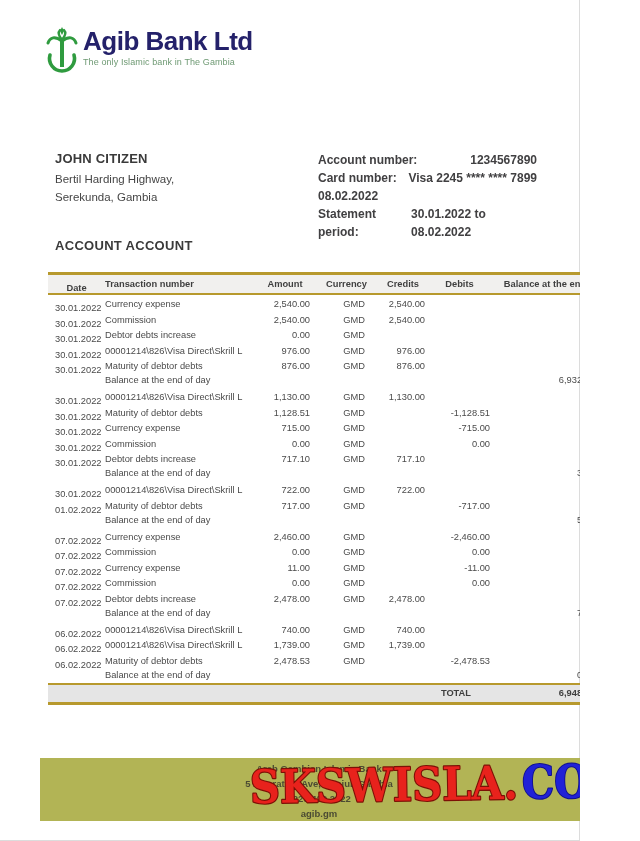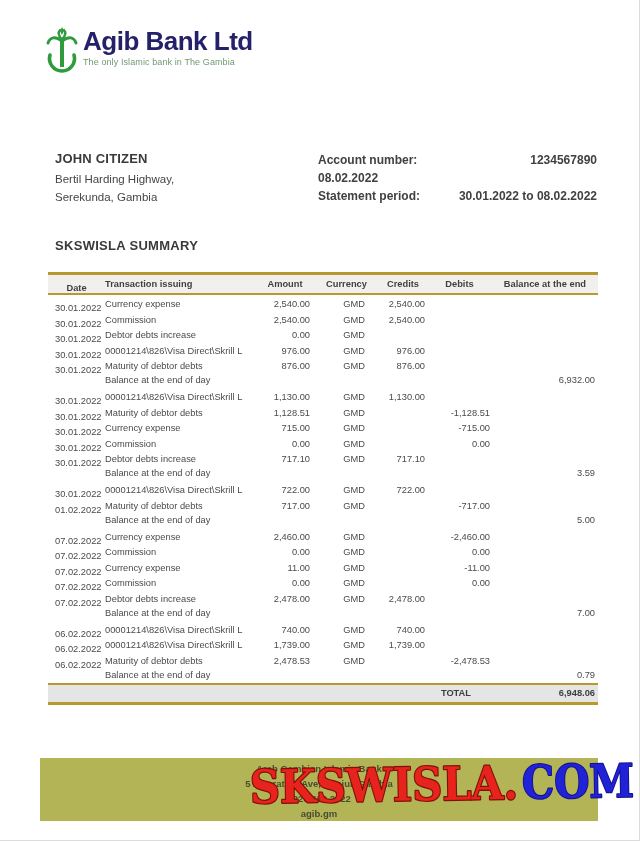--- a/index.html
+++ b/index.html
@@ -1,16 +1,16 @@
 <!DOCTYPE html>
 <html><head>
 <meta charset="utf-8">
 <style>
   html,body{margin:0;padding:0;background:#ffffff;}
-  .page{position:relative;width:640px;height:841px;background:#ffffff;overflow:hidden;
+  .page{position:relative;width:580px;height:841px;background:#ffffff;overflow:hidden;
         font-family:"Liberation Sans",sans-serif;color:#414042;
         box-shadow:inset -1px -1px 0 #dcdcdc;}
   
   .logo-row{position:absolute;left:46px;top:26px;display:flex;align-items:flex-start;}
   .logo-text{margin-left:5px;}
   .logo-name{font-size:26px;font-weight:700;color:#24216a;line-height:1.2;letter-spacing:-0.5px;}
   .logo-tag{font-size:9px;font-weight:400;color:#6f9a74;margin-top:0px;letter-spacing:0.1px;}
   
   .customer{position:absolute;left:55px;top:151px;}
   .cust-name{font-size:13px;font-weight:700;color:#3a3a3a;margin-bottom:4px;letter-spacing:0.2px;}
@@ -81,34 +81,38 @@
     <div class="cust-line">Bertil Harding Highway,</div>
     <div class="cust-line">Serekunda, Gambia</div>
   </div>
 
   <div class="details">
     <div class="detail-row">
       <span>Account number:</span>
       <span>1234567890</span>
     </div>
     <div class="detail-row">
+      <span>Card number:</span>
+      <span>Visa 2245 **** **** 7899</span>
+    </div>
+    <div class="detail-row">
       <span>08.02.2022</span>
     </div>
     <div class="detail-row">
       <span>Statement period:</span>
       <span>30.01.2022 to 08.02.2022</span>
     </div>
   </div>
 
-  <div class="section-title">SKSWISLA SUMMARY</div>
+  <div class="section-title">ACCOUNT ACCOUNT</div>
 
   <div class="table">
     <div class="thead">
       <div class="cell col-date">Date</div>
-      <div class="cell col-details">Transaction issuing</div>
+      <div class="cell col-details">Transaction number</div>
       <div class="cell col-amount">Amount</div>
       <div class="cell col-currency">Currency</div>
       <div class="cell col-credits">Credits</div>
       <div class="cell col-debits">Debits</div>
       <div class="cell col-balance">Balance at the end</div>
     </div>
     <div>
         <div class="trow txn">
           <div class="cell col-date">30.01.2022</div>
           <div class="cell col-details">Currency expense</div>

